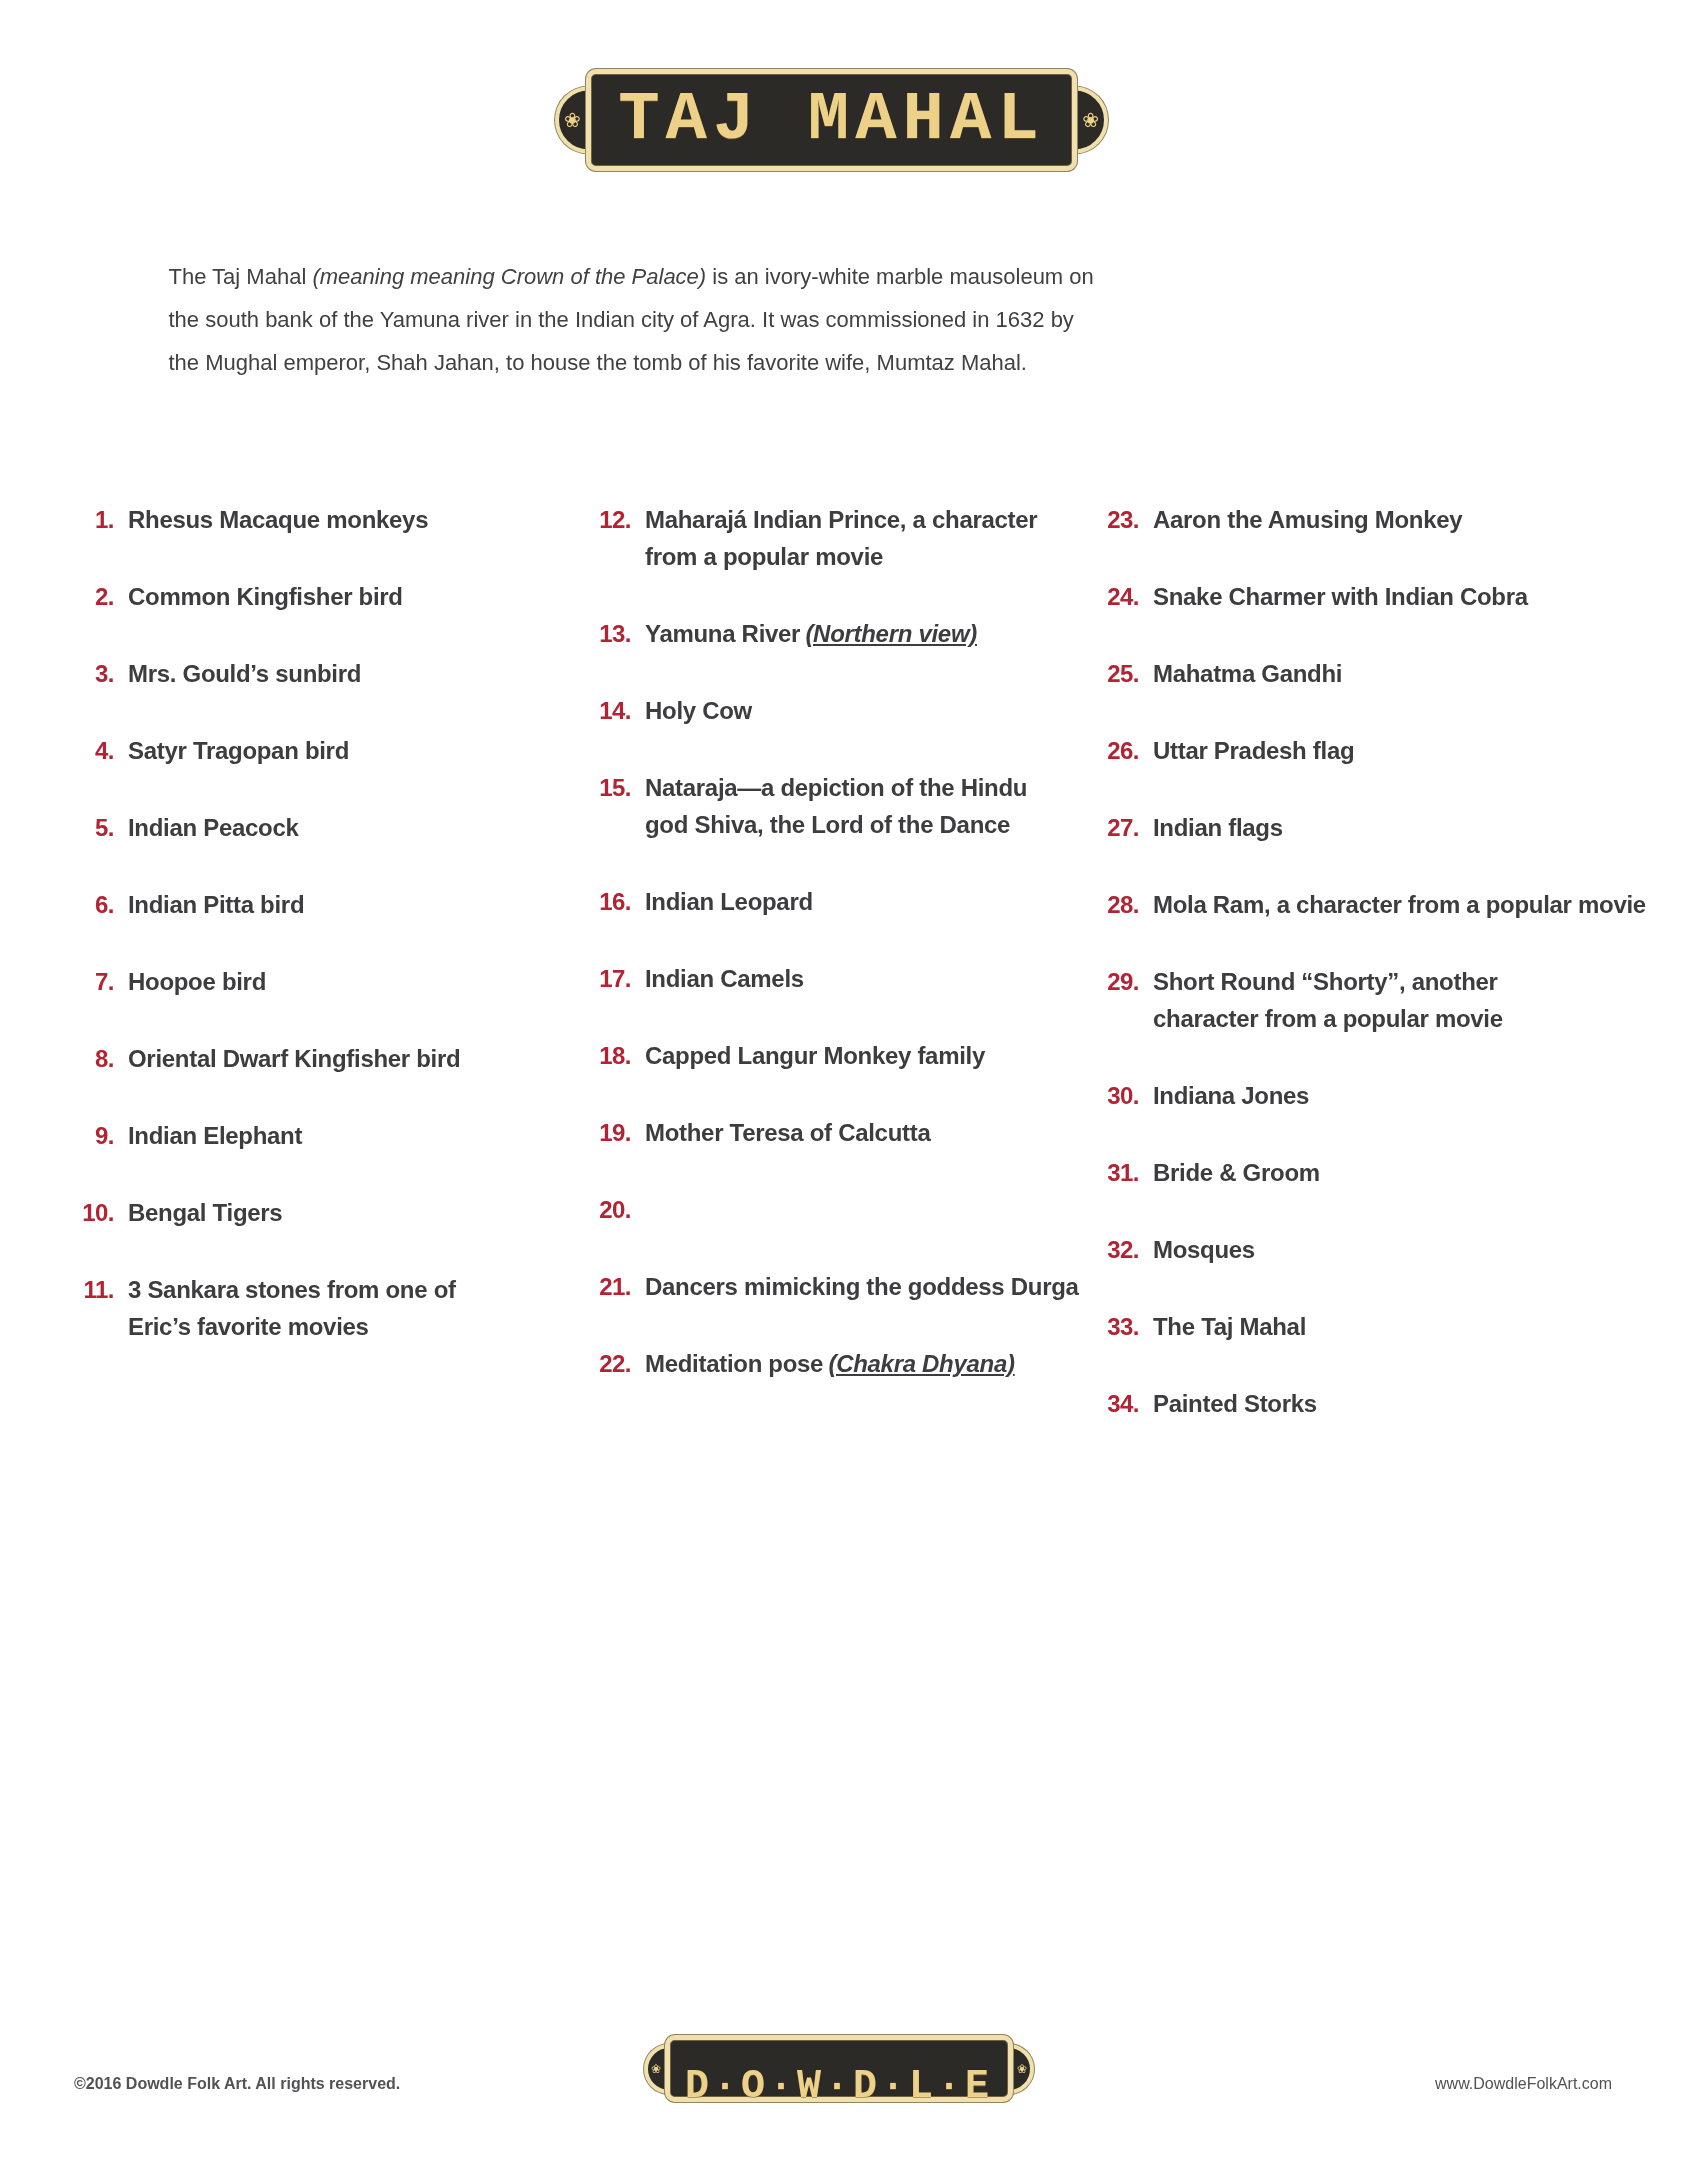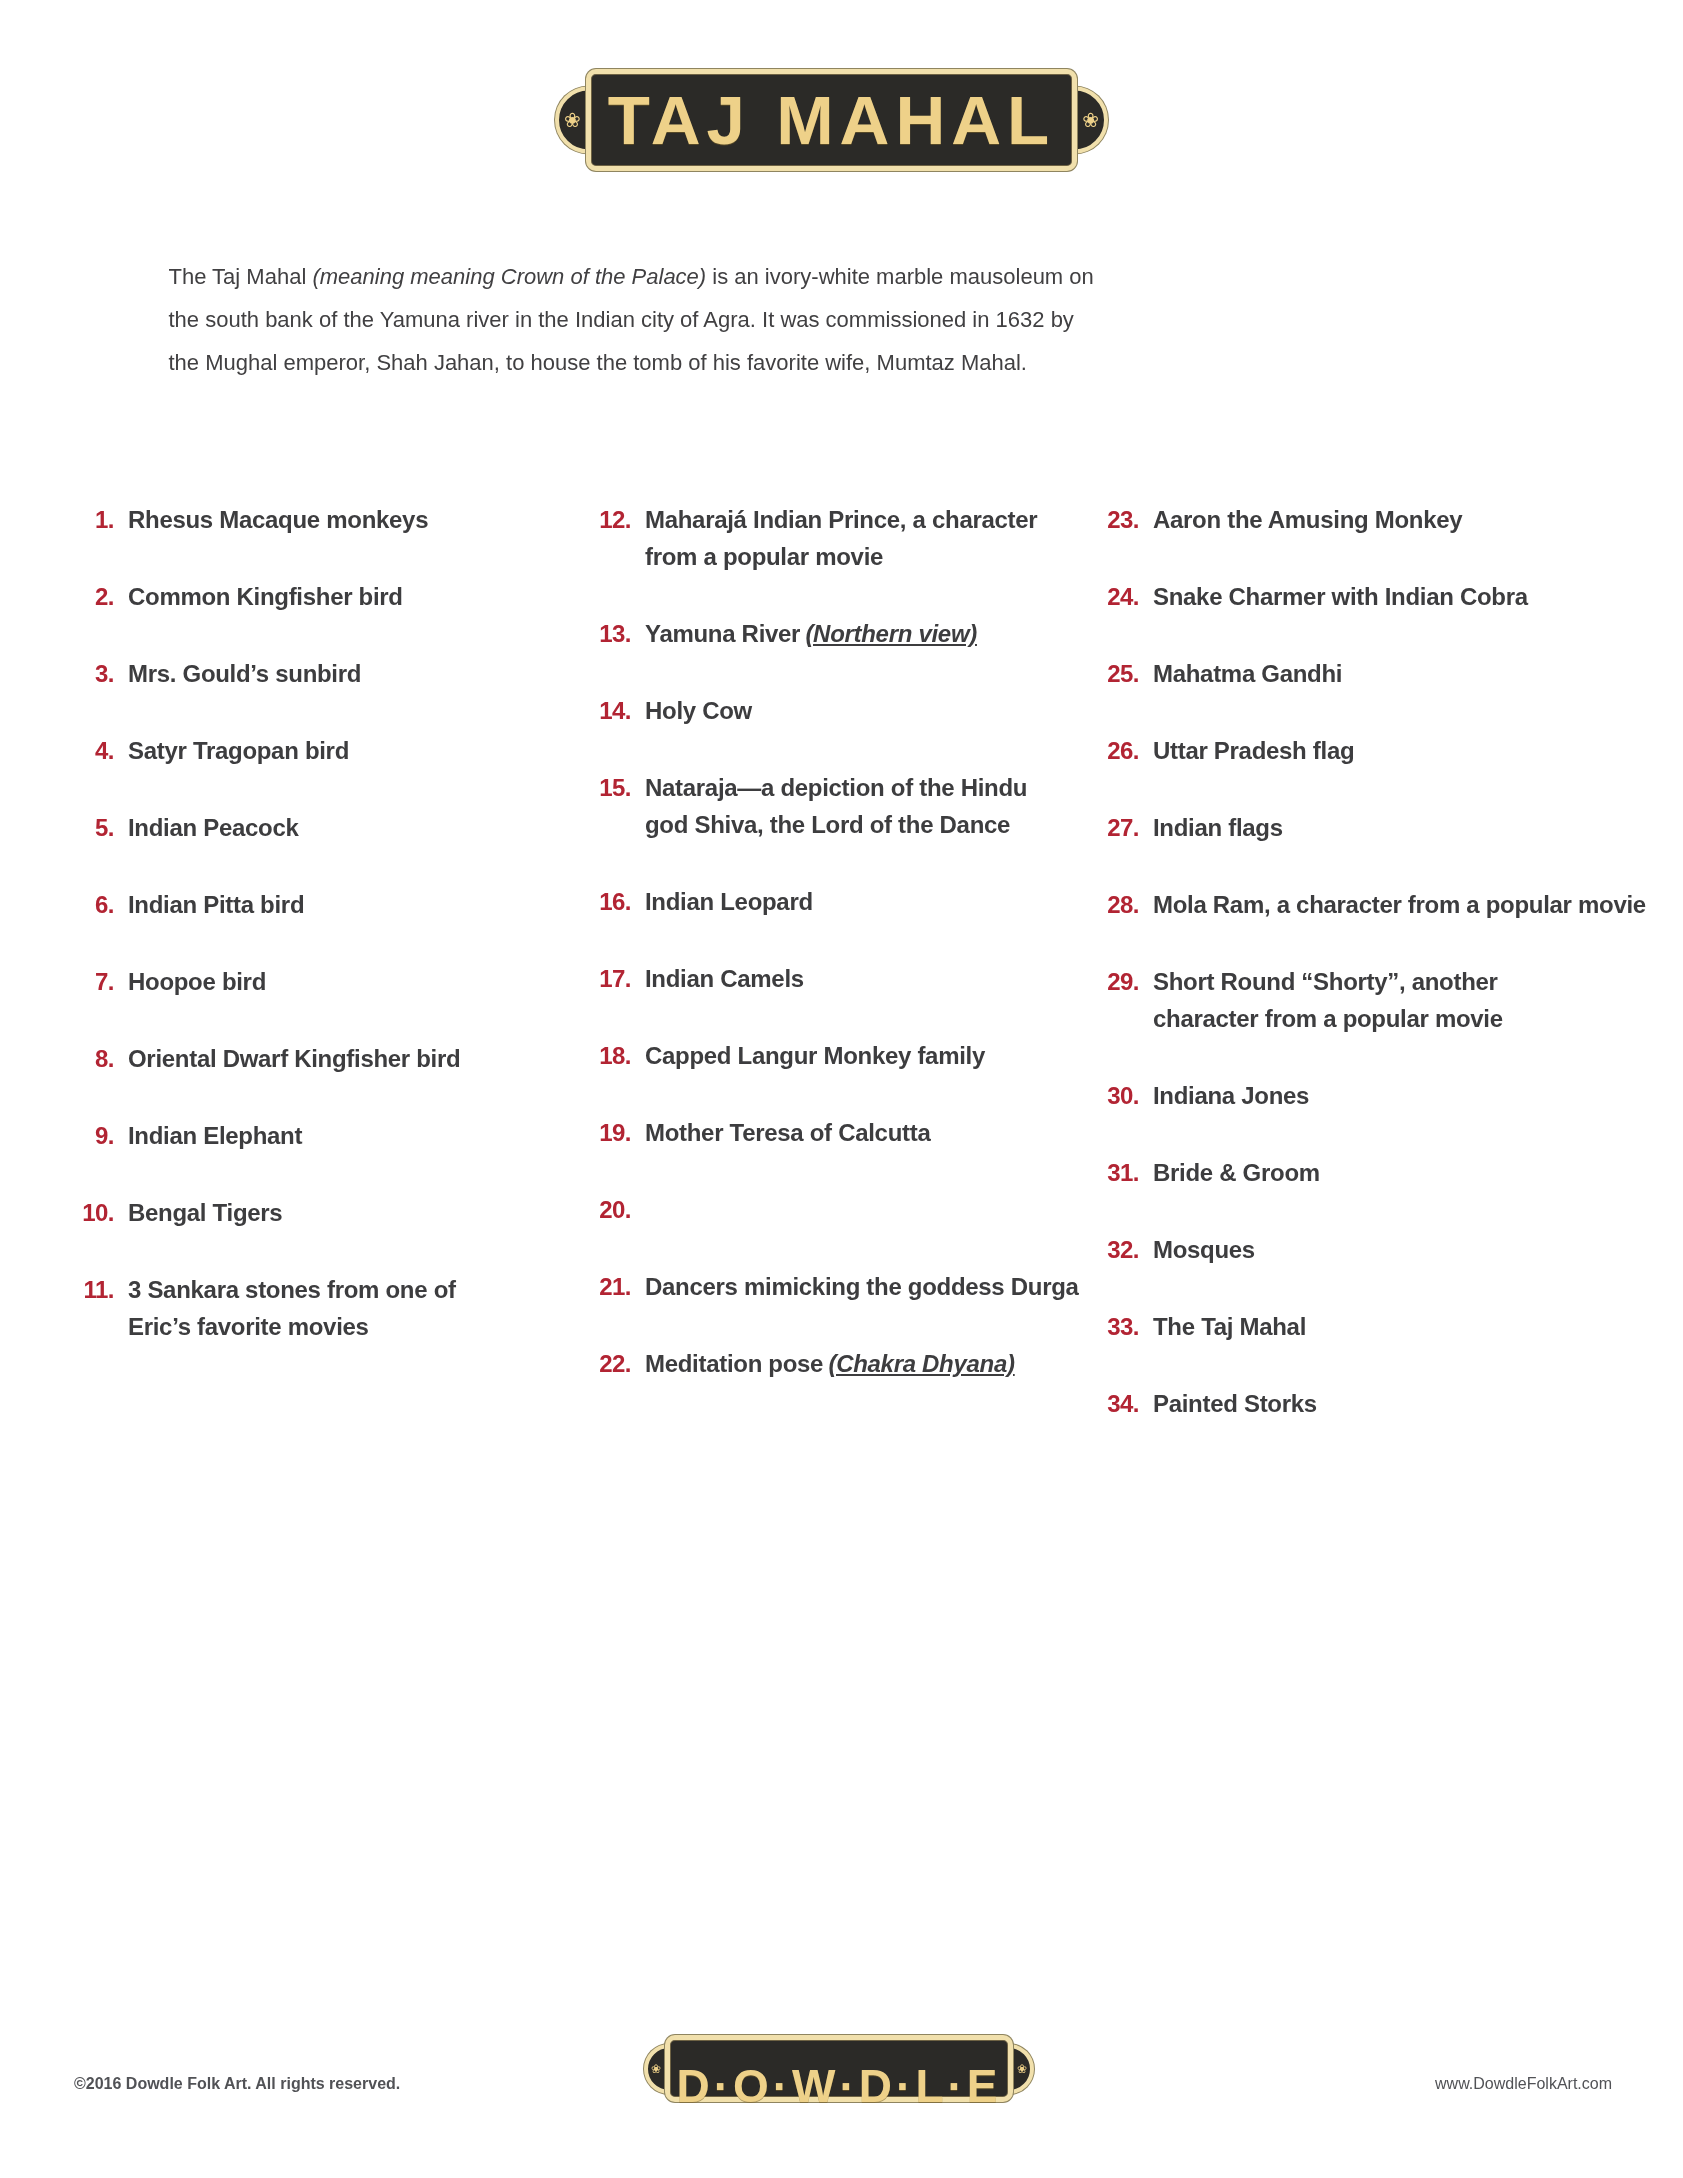--- a/index.html
+++ b/index.html
@@ -37,28 +37,28 @@
     z-index: -1;
   }
   .plaque-title { left: 586px; top: 69px; width: 491px; height: 102px; }
   .plaque-title::before { left: -36px; width: 59px; height: 59px; }
   .plaque-title::after { right: -36px; width: 59px; height: 59px; }
   .plaque-logo { left: 665px; top: 2035px; width: 348px; height: 67px; }
   .plaque-logo::before { left: -26px; width: 42px; height: 42px; }
   .plaque-logo::after { right: -26px; width: 42px; height: 42px; }
 
   .plaque-text {
-    font-family: Liberation Sans, sans-serif;
+    font-family: Liberation Mono, monospace;
     font-weight: bold;
     color: var(--gold, #eed189);
     text-shadow: 0 1px 0 rgba(120,96,40,.55);
     white-space: nowrap;
   }
   .plaque-title .plaque-text { font-size: 69px; letter-spacing: 6px; }
-  .plaque-logo .plaque-text { font-size: 46px; letter-spacing: 4px; margin-top: 35px; }
+  .plaque-logo .plaque-text { font-size: 40px; letter-spacing: 4px; margin-top: 35px; }
 
   .ear-flower {
     position: absolute;
     top: 50%;
     transform: translateY(-50%);
     color: var(--gold, #eed189);
     line-height: 1;
   }
   .plaque-title .ear-flower.left  { left: -27px; font-size: 20px; }
   .plaque-title .ear-flower.right { right: -27px; font-size: 20px; }

